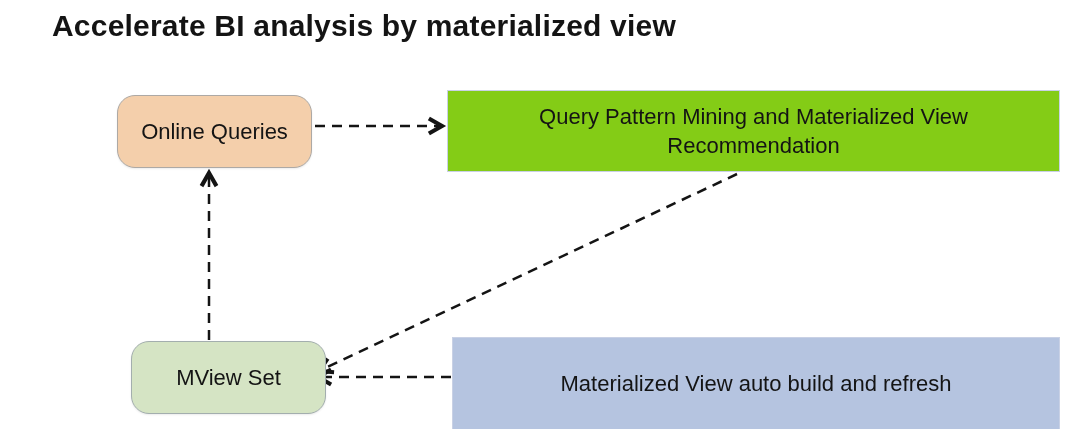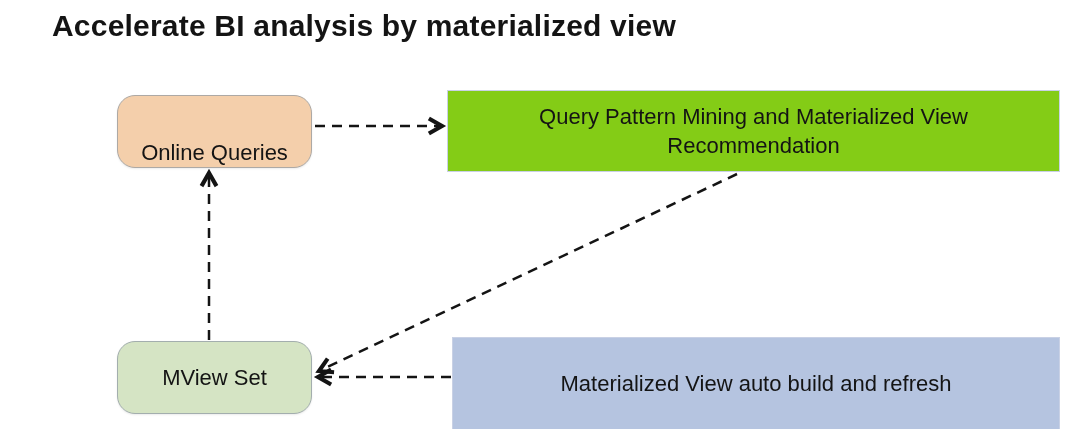--- a/index.html
+++ b/index.html
@@ -45,21 +45,21 @@
   .node-rounded {
     border-radius: 18px;
     border: 1.5px solid #a5a5a5;
     box-shadow: 0 1px 2px rgba(0,0,0,0.08);
   }
   .node-rect {
     border: 1px solid #c6cfe3;
   }
   .node-online   { left: 117px; top: 95px;  width: 195px; height: 73px; }
   .node-qpm      { left: 447px; top: 90px;  width: 613px; height: 82px; }
-  .node-mview    { left: 117px; top: 341px; width: 195px; height: 73px; }
+  .node-mview    { left: 131px; top: 341px; width: 195px; height: 73px; }
   .node-autobuild{ left: 452px; top: 337px; width: 608px; height: 94px; }
   .node-qpm .node-label { max-width: 520px; }
   .edge-label {
     position: absolute;
     font-size: 24px;
     white-space: nowrap;
   }
   .edge-label-rewrite { left: 2px;   top: 234px; }
   .edge-label-create  { left: 491px; top: 238px; }
 </style>
@@ -75,21 +75,21 @@
       <marker id="arrowhead" viewBox="0 0 12 12" refX="9" refY="6" markerWidth="9" markerHeight="9" orient="auto-start-reverse">
         <path d="M2,2 L9,6 L2,10" fill="none" stroke-width="2.2" stroke="#141414"></path>
       </marker>
     </defs>
     <line x1="315" y1="126" x2="442" y2="126" stroke-width="2.5" stroke-dasharray="10 7" marker-end="url(#arrowhead)" stroke="#141414"></line>
     <line x1="209" y1="340" x2="209" y2="173" stroke-width="2.5" stroke-dasharray="10 7" marker-end="url(#arrowhead)" stroke="#141414"></line>
     <line x1="737" y1="174" x2="319" y2="371" stroke-width="2.5" stroke-dasharray="10 7" marker-end="url(#arrowhead)" stroke="#141414"></line>
     <line x1="451" y1="377" x2="318" y2="377" stroke-width="2.5" stroke-dasharray="10 7" marker-end="url(#arrowhead)" stroke="#141414"></line>
   </svg>
 
-  <div class="node node-rounded node-online" style="background-color: rgb(244, 207, 171); border-color: rgb(173, 169, 165); align-items: flex-end;">
+  <div class="node node-rounded node-online" style="background-color: rgb(244, 207, 171); border-color: rgb(173, 169, 165);">
     <span class="node-label">Online Queries</span>
   </div>
 
   <div class="node node-rect node-qpm" style="background-color: #84cc16; border-color: rgb(201, 209, 229);">
     <span class="node-label">Query Pattern Mining and Materialized View Recommendation</span>
   </div>
 
   <div class="node node-rounded node-mview" style="background-color: rgb(213, 228, 196); border-color: rgb(163, 174, 174);">
     <span class="node-label">MView Set</span>
   </div>

